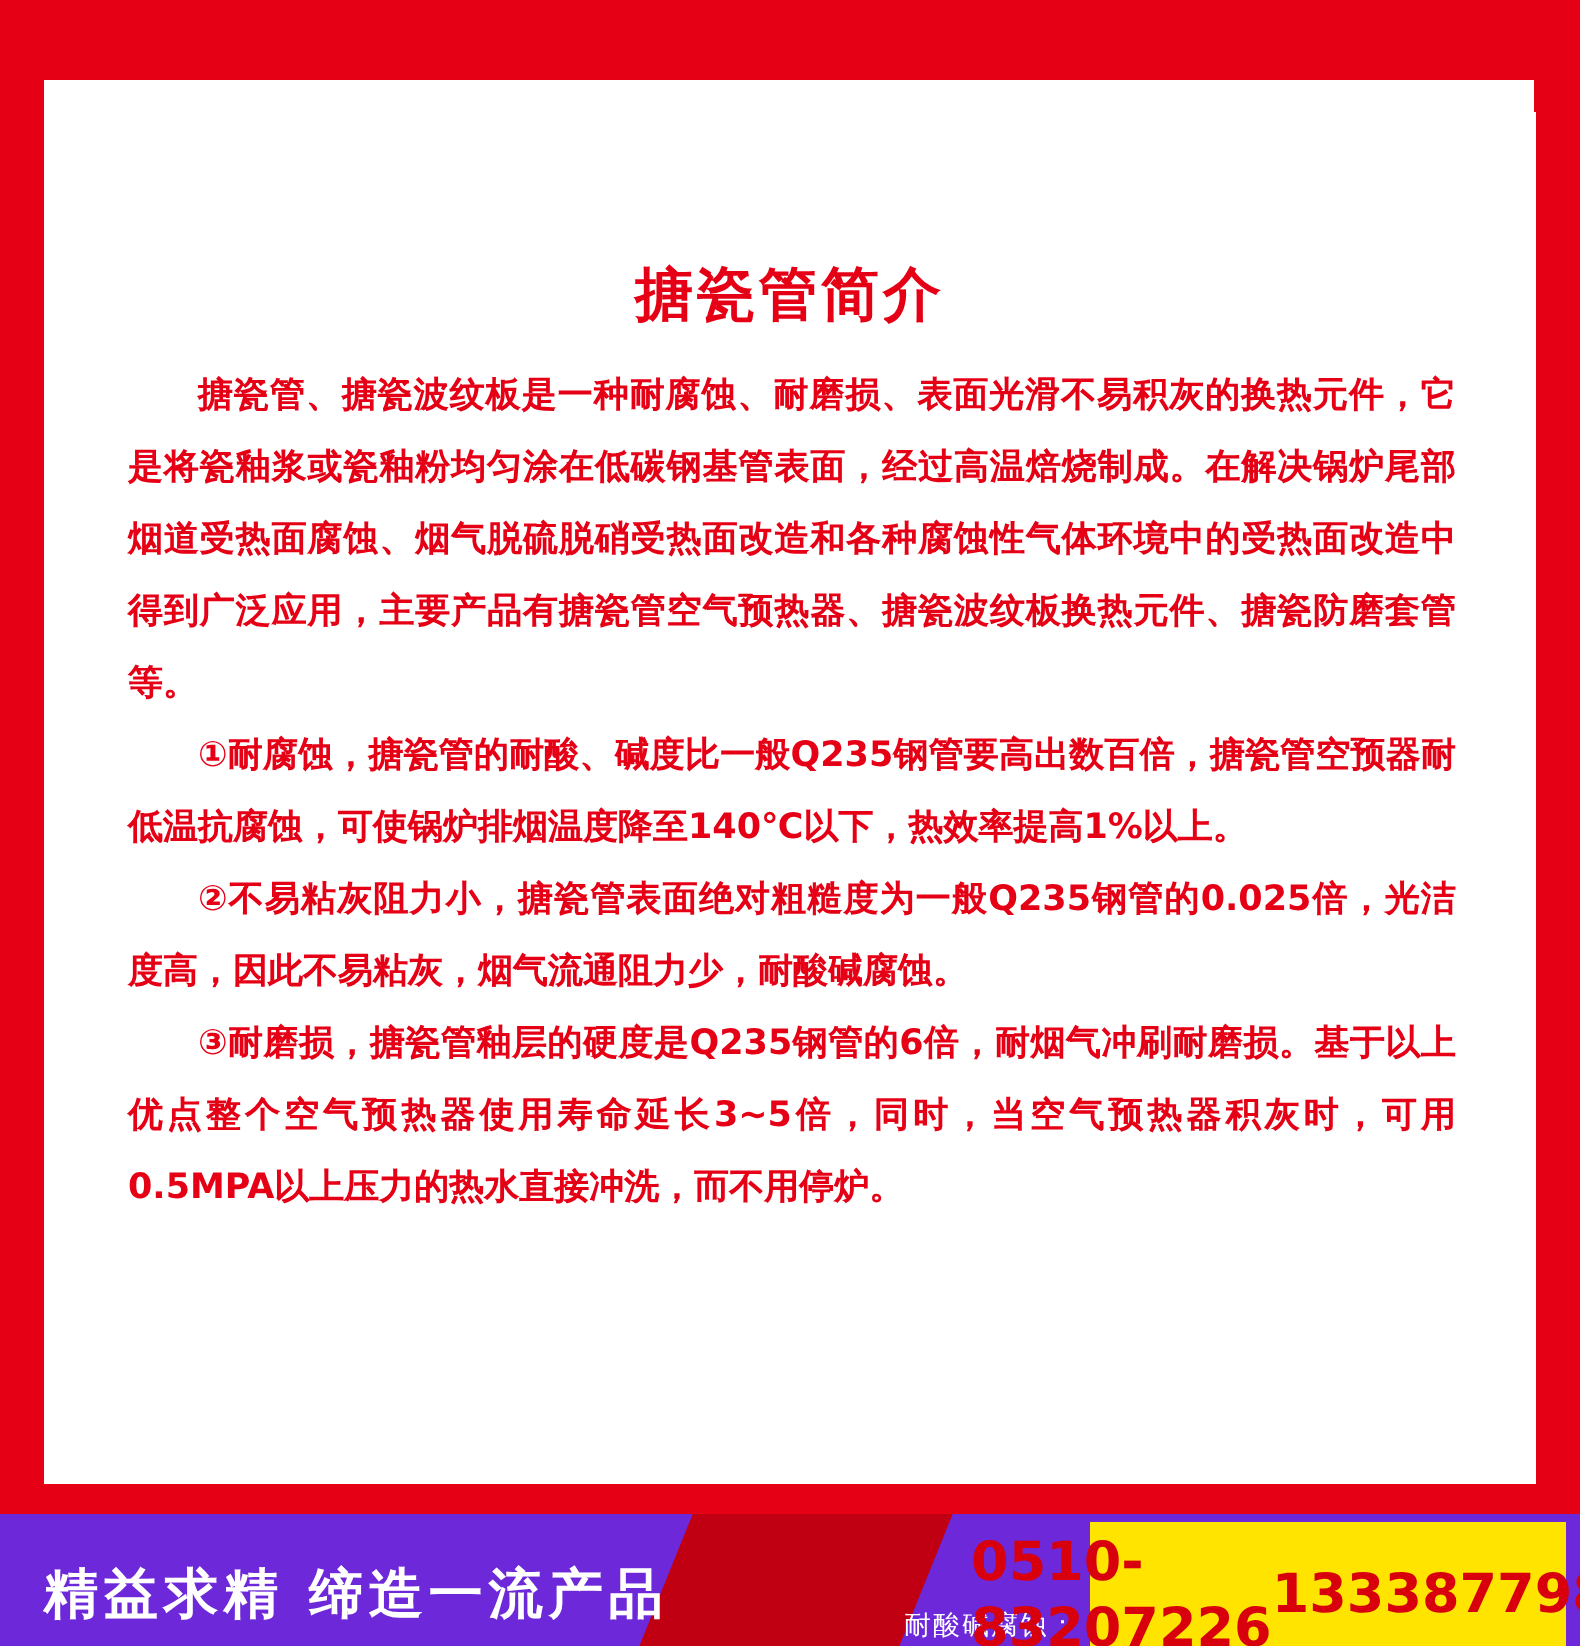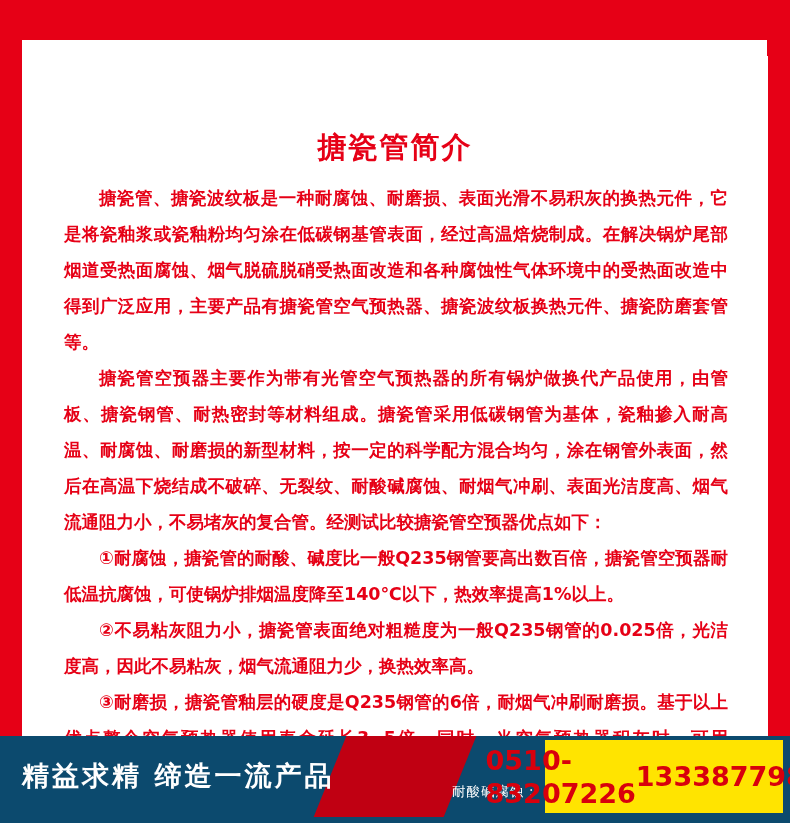--- a/index.html
+++ b/index.html
@@ -74,22 +74,22 @@
   .body-text p {
     margin: 0;
     text-indent: 2em;
   }
   
   .footer {
     position: absolute;
     left: 0;
     bottom: 0;
     width: 790px;
-    height: 87px;
-    background: #0c4a6e;
+    height: 66px;
+    background: #6d28d9;
     z-index: 4;
     overflow: hidden;
   }
   .footer-diag {
     position: absolute;
     left: 330px;
     top: 0;
     width: 130px;
     height: 81px;
     background: #c00012;
@@ -156,23 +156,22 @@
     <div class="scallop"></div>
     <div class="scallop"></div>
     <div class="scallop"></div>
     <div class="scallop"></div>
   </div>
 
   <div class="card">
     <div class="title">搪瓷管简介</div>
     <div class="body-text">
       <p>搪瓷管、搪瓷波纹板是一种耐腐蚀、耐磨损、表面光滑不易积灰的换热元件，它是将瓷釉浆或瓷釉粉均匀涂在低碳钢基管表面，经过高温焙烧制成。在解决锅炉尾部烟道受热面腐蚀、烟气脱硫脱硝受热面改造和各种腐蚀性气体环境中的受热面改造中得到广泛应用，主要产品有搪瓷管空气预热器、搪瓷波纹板换热元件、搪瓷防磨套管等。</p>
-      <p>搪瓷管空预器主要作为带有光管空气预热器的所有锅炉做换代产品使用，由管板、搪瓷钢管、耐热密封等材料组成。搪瓷管采用低碳钢管为基体，瓷釉掺入耐高温、耐腐蚀、耐磨损的新型材料，按一定的科学配方混合均匀，涂在钢管外表面，然后在高温下烧结成不破碎、无裂纹、耐酸碱腐蚀、耐烟气冲刷、表面光洁度高、烟气流通阻力小，不易堵灰的复合管。经测试比较搪瓷管空预器优点如下：</p>
       <p>①耐腐蚀，搪瓷管的耐酸、碱度比一般Q235钢管要高出数百倍，搪瓷管空预器耐低温抗腐蚀，可使锅炉排烟温度降至140℃以下，热效率提高1%以上。</p>
-      <p>②不易粘灰阻力小，搪瓷管表面绝对粗糙度为一般Q235钢管的0.025倍，光洁度高，因此不易粘灰，烟气流通阻力少，换热效率高。</p>
+      <p>②不易粘灰阻力小，搪瓷管表面绝对粗糙度为一般Q235钢管的0.025倍，光洁度高，因此不易粘灰，烟气流通阻力少，耐酸碱腐蚀。</p>
       <p>③耐磨损，搪瓷管釉层的硬度是Q235钢管的6倍，耐烟气冲刷耐磨损。基于以上优点整个空气预热器使用寿命延长3~5倍，同时，当空气预热器积灰时，可用0.5MPA以上压力的热水直接冲洗，而不用停炉。</p>
     </div>
   </div>
 
   <div class="footer">
     <div class="footer-diag"></div>
     <div class="slogan">精益求精 缔造一流产品</div>
     <div class="hotline-label">耐酸碱腐蚀：</div>
     <div class="phone-box">
       <div class="phone-line">0510-83207226</div>

